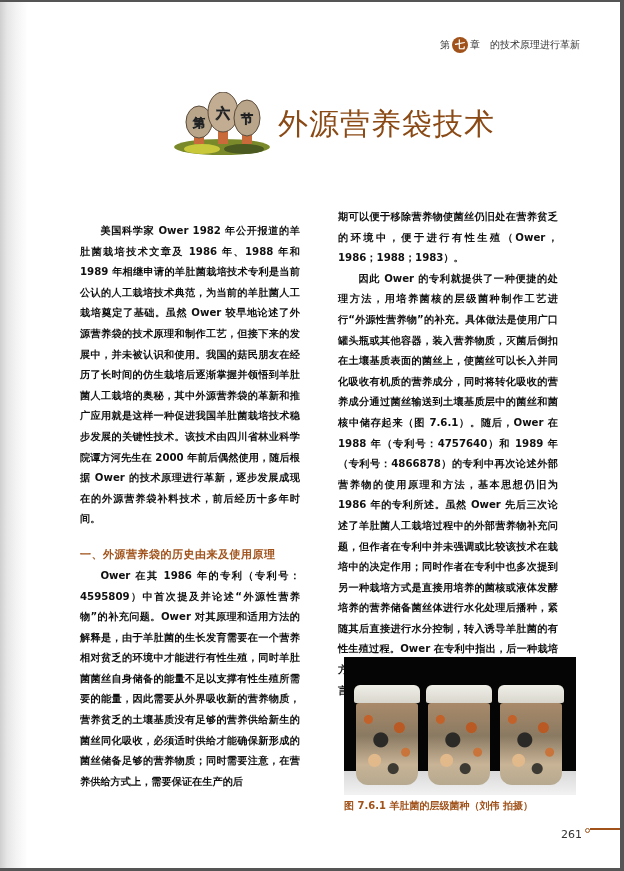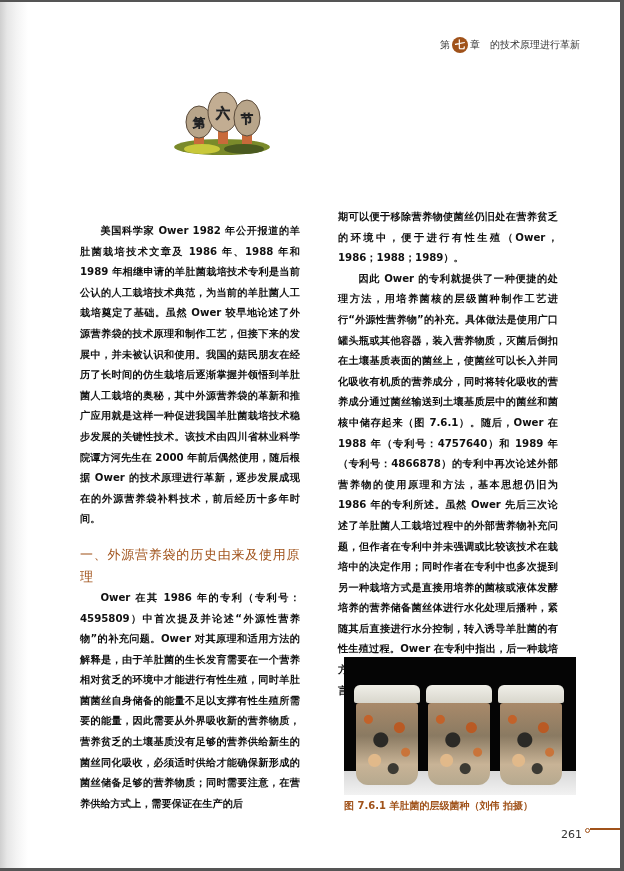--- a/index.html
+++ b/index.html
@@ -38,21 +38,21 @@
   .col {
     position: absolute; font-family: "DejaVu Sans", sans-serif;
     font-size: 10.2px; color: #111; line-height: 20.6px; font-weight: bold;
     text-align: justify;
   }
   .col-left { left: 80px; top: 205px; width: 220px; }
   .col-right { left: 338px; top: 205px; width: 220px; }
   .col p { text-indent: 2em; }
   .col p.noindent { text-indent: 0; }
   .col .h2 {
-    font-size: 13px; color: #a0521a; font-weight: normal; text-indent: 0;
+    font-size: 11px; color: #a0521a; font-weight: bold; text-indent: 0;
     margin-top: 14px; line-height: 22px; letter-spacing: 0.5px;
   }
   .col .gap { height: 14px; }
 
   .figure {
     position: absolute; left: 344px; top: 655px; width: 232px; height: 138px;
     background: #050505; overflow: hidden;
   }
   .figure .floor {
     position: absolute; left: 0; bottom: 0; width: 100%; height: 24px;
@@ -114,31 +114,32 @@
         <rect x="46" y="30" width="10" height="22" fill="#c86a3a"></rect>
         <rect x="70" y="34" width="10" height="18" fill="#c86a3a"></rect>
         <ellipse cx="27" cy="30" rx="13" ry="16" fill="#b8a58a" stroke="#5a4a3a" stroke-width="1"></ellipse>
         <ellipse cx="51" cy="20" rx="15" ry="20" fill="#c2ad92" stroke="#5a4a3a" stroke-width="1"></ellipse>
         <ellipse cx="75" cy="26" rx="13" ry="18" fill="#b8a58a" stroke="#5a4a3a" stroke-width="1"></ellipse>
         <text x="27" y="35" font-size="12" text-anchor="middle" fill="#fff" stroke="#222" stroke-width="0.6" font-family="DejaVu Sans, sans-serif" font-weight="bold">第</text>
         <text x="51" y="26" font-size="14" text-anchor="middle" fill="#fff" stroke="#222" stroke-width="0.6" font-family="DejaVu Sans, sans-serif" font-weight="bold">六</text>
         <text x="75" y="31" font-size="12" text-anchor="middle" fill="#fff" stroke="#222" stroke-width="0.6" font-family="DejaVu Sans, sans-serif" font-weight="bold">节</text>
       </svg>
     </div>
+    <h1 class="section-title">外源营养袋技术</h1>
   </div>
 
   <div class="col col-left">
     <div class="gap"></div>
     <p>美国科学家 Ower 1982 年公开报道的羊肚菌栽培技术文章及 1986 年、1988 年和 1989 年相继申请的羊肚菌栽培技术专利是当前公认的人工栽培技术典范，为当前的羊肚菌人工栽培奠定了基础。虽然 Ower 较早地论述了外源营养袋的技术原理和制作工艺，但接下来的发展中，并未被认识和使用。我国的菇民朋友在经历了长时间的仿生栽培后逐渐掌握并领悟到羊肚菌人工栽培的奥秘，其中外源营养袋的革新和推广应用就是这样一种促进我国羊肚菌栽培技术稳步发展的关键性技术。该技术由四川省林业科学院谭方河先生在 2000 年前后偶然使用，随后根据 Ower 的技术原理进行革新，逐步发展成现在的外源营养袋补料技术，前后经历十多年时间。</p>
     <div class="h2">一、外源营养袋的历史由来及使用原理</div>
     <p>Ower 在其 1986 年的专利（专利号：4595809）中首次提及并论述“外源性营养物”的补充问题。Ower 对其原理和适用方法的解释是，由于羊肚菌的生长发育需要在一个营养相对贫乏的环境中才能进行有性生殖，同时羊肚菌菌丝自身储备的能量不足以支撑有性生殖所需要的能量，因此需要从外界吸收新的营养物质，营养贫乏的土壤基质没有足够的营养供给新生的菌丝同化吸收，必须适时供给才能确保新形成的菌丝储备足够的营养物质；同时需要注意，在营养供给方式上，需要保证在生产的后</p>
   </div>
 
   <div class="col col-right">
-    <p class="noindent">期可以便于移除营养物使菌丝仍旧处在营养贫乏的环境中，便于进行有性生殖（Ower，1986；1988；1989）。</p>
+    <p class="noindent">期可以便于移除营养物使菌丝仍旧处在营养贫乏的环境中，便于进行有性生殖（Ower，1986；1988；1983）。</p>
     <p>因此 Ower 的专利就提供了一种便捷的处理方法，用培养菌核的层级菌种制作工艺进行“外源性营养物”的补充。具体做法是使用广口罐头瓶或其他容器，装入营养物质，灭菌后倒扣在土壤基质表面的菌丝上，使菌丝可以长入并同化吸收有机质的营养成分，同时将转化吸收的营养成分通过菌丝输送到土壤基质层中的菌丝和菌核中储存起来（图 7.6.1）。随后，Ower 在 1988 年（专利号：4757640）和 1989 年（专利号：4866878）的专利中再次论述外部营养物的使用原理和方法，基本思想仍旧为 1986 年的专利所述。虽然 Ower 先后三次论述了羊肚菌人工栽培过程中的外部营养物补充问题，但作者在专利中并未强调或比较该技术在栽培中的决定作用；同时作者在专利中也多次提到另一种栽培方式是直接用培养的菌核或液体发酵培养的营养储备菌丝体进行水化处理后播种，紧随其后直接进行水分控制，转入诱导羊肚菌的有性生殖过程。Ower 在专利中指出，后一种栽培方式相对于前面的外部营养物的补充栽培方法而言，明显优势是可以</p>
   </div>
 
   <div class="figure">
     <div class="floor"></div>
     <div class="jar" style="left:10px">
         <div class="lid"></div>
         <div class="body"></div>
       </div>
     <div class="jar" style="left:82px">

